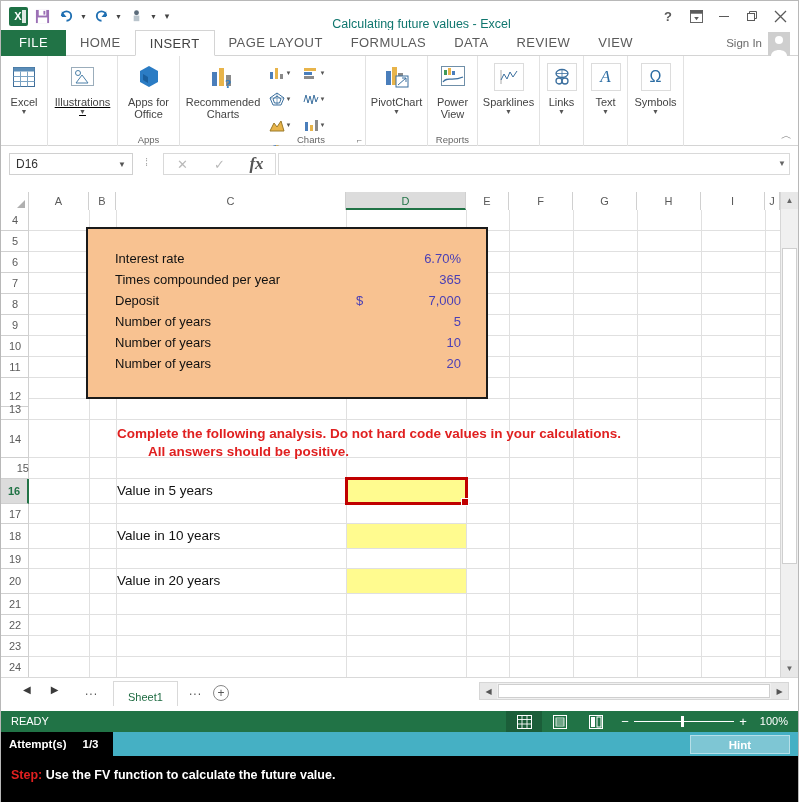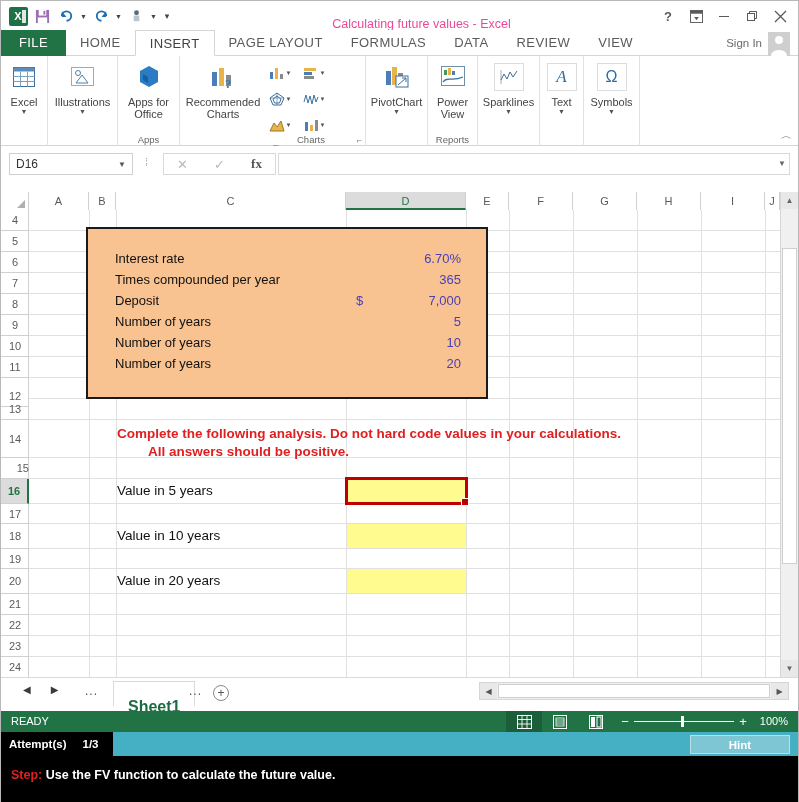--- a/index.html
+++ b/index.html
@@ -20,21 +20,21 @@
   .qat-btn { width:22px; height:22px; display:flex; align-items:center; justify-content:center; cursor:pointer; }
   .qat-caret { width:9px; height:22px; display:flex; align-items:center; justify-content:center; font-size:7px; color:#444; cursor:pointer;}
   .xl-logo {
     width:19px; height:19px; background:#1e7145; border-radius:2px;
     color:#fff; font-size:11px; font-weight:bold; display:flex; align-items:center; justify-content:center;
     font-family:"Liberation Sans", sans-serif; position:relative;
   }
   .xl-logo::after{content:"";position:absolute;right:2px;top:3px;width:4px;height:13px;background:#fff;opacity:.85;}
   .title-text {
     position:absolute; left:0; top:8px; width:797px; height:30px; line-height:30px;
-    text-align:center; font-size:12.5px; color:#ec4899;padding-left:44px;
+    text-align:center; font-size:12.5px; color:#0f766e;padding-left:44px;
   }
   .win-ctrls { position:absolute; right:4px; top:4px; display:flex; align-items:center; gap:0px; }
   .win-btn { width:28px; height:22px; display:flex; align-items:center; justify-content:center; color:#5a5a5a; cursor:pointer; font-size:13px;}
 
   
   .tabstrip {
     position:absolute; left:0; top:29px; width:797px; height:26px;
     background:#ffffff; border-bottom:1px solid #d4d4d4;
     display:flex; align-items:stretch;
   }
@@ -72,21 +72,21 @@
   .fbar { position:absolute; left:0; top:145px; width:797px; height:46px; background:#fff; }
   .namebox {
     position:absolute; left:8px; top:7px; width:124px; height:22px;
     border:1px solid #d0d0d0; background:#fff; font-size:12px; color:#333;
     display:flex; align-items:center; padding:0 6px; cursor:pointer;
   }
   .namebox .nb-caret { margin-left:auto; font-size:8px; color:#555; }
   .fb-grip { position:absolute; left:144px; top:10px; font-size:11px; color:#aaa; letter-spacing:0; }
   .fb-btns { position:absolute; left:162px; top:7px; width:113px; height:22px; border:1px solid #d9d9d9; display:flex; }
   .fb-btn { flex:1; display:flex; align-items:center; justify-content:center; font-size:13px; color:#b9b9b9; cursor:pointer;}
-  .fb-btn.fx { color:#555; font-family:"Liberation Serif", serif; font-weight:bold; font-size:13px;}
+  .fb-btn.fx { color:#555; font-style:italic; font-family:"Liberation Serif", serif; font-weight:bold; font-size:17px;}
   .fb-input {
     position:absolute; left:277px; top:7px; width:512px; height:22px;
     border:1px solid #d9d9d9; background:#fff; font-size:12px; color:#333;
     padding:0 18px 0 5px; display:flex; align-items:center;
   }
   .fb-expand { position:absolute; right:12px; top:13px; font-size:8px; color:#666; cursor:pointer;}
 
   
   .gridwrap { position:absolute; left:0; top:191px; width:797px; height:485px; background:#fff; overflow:hidden;}
   .colhdr { position:absolute; left:0; top:0; height:18px; width:779px; background:#fff; border-bottom:1px solid #d0d0d0;}
@@ -130,22 +130,22 @@
   .vs-up, .vs-dn { position:absolute; left:0; width:17px; height:17px; background:#e8e8e8; display:flex; align-items:center; justify-content:center; font-size:8px; color:#666; cursor:pointer;}
   .vs-up{top:0;} .vs-dn{bottom:0;}
   .vs-thumb { position:absolute; left:1px; top:56px; width:15px; height:316px; background:#fff; border:1px solid #cfcfcf; cursor:pointer;}
 
   
   .sheetbar { position:absolute; left:0; top:676px; width:797px; height:34px; background:#fff; border-top:1px solid #d9d9d9;}
   .nav-arrows { position:absolute; left:22px; top:6px; display:flex; gap:20px; align-items:center;}
   .nav-a { font-size:10px; color:#3b3b3b; cursor:pointer;}
   .dots { position:absolute; top:6px; font-size:12px; color:#555; letter-spacing:1px; cursor:pointer;}
   .stab {
-    position:absolute; left:112px; top:3px; height:25px; line-height:25px; padding:12px 14px;
-    font-size:16px; font-weight:bold; color:#1e6b42; background:#fff;
+    position:absolute; left:112px; top:3px; height:25px; line-height:25px; padding:3px 14px;
+    font-size:11px; font-weight:normal; color:#1e6b42; background:#fff;
     border:1px solid #d9d9d9; border-bottom:none; cursor:pointer;
   }
   .addsheet { position:absolute; left:212px; top:7px; width:16px; height:16px; border:1px solid #888;
               border-radius:50%; color:#555; font-size:12px; line-height:14px; text-align:center; cursor:pointer;}
   .hscroll { position:absolute; left:478px; top:4px; width:310px; height:18px; background:#f0f0f0; border:1px solid #d6d6d6;}
   .hs-l, .hs-r { position:absolute; top:0; width:17px; height:16px; background:#e8e8e8; display:flex; align-items:center; justify-content:center; font-size:8px; color:#555; cursor:pointer;}
   .hs-l{left:0;} .hs-r{right:0;}
   .hs-thumb { position:absolute; left:18px; top:1px; width:272px; height:14px; background:#fff; border:1px solid #cfcfcf; cursor:pointer;}
 
   
@@ -275,21 +275,21 @@
               <rect x="2.5" y="3.5" width="21" height="19" fill="#fff" stroke="#3f6e9a"></rect>
               <rect x="2.5" y="3.5" width="21" height="4" fill="#5b8db8"></rect>
               <path d="M9.5 7.5V22.5M16.5 7.5V22.5M2.5 12.5H23.5M2.5 17.5H23.5" stroke="#7aa3c4" stroke-width="1"></path>
             </svg>
         </div>
         <div class="lb">Excel</div>
         <div class="caret-dn">▼</div>
       </div>
     </div>
 
-    <div class="rgroup" style="width:70px;">
+    <div class="rgroup" style="width:70px;text-decoration:underline;">
       <div class="bigbtn">
         <div class="ic">
           <svg width="27" height="26" viewBox="0 0 27 26">
               <rect x="2.5" y="3.5" width="22" height="18" fill="#fff" stroke="#9badbb"></rect>
               <circle cx="9" cy="9" r="2.5" fill="none" stroke="#4a7fa8"></circle>
               <path d="M7 19 L13 11 L19 19 Z" fill="none" stroke="#4a7fa8"></path>
             </svg>
         </div>
         <div class="lb">Illustrations</div>
         <div class="caret-dn">▼</div>
@@ -429,20 +429,36 @@
                 <path d="M2 12 L5 6 L8 11 L11 4 L14 9 L18 3" fill="none" stroke="#3b6f9e"></path>
               </svg>
             </div>
         </div>
         <div class="lb">Sparklines</div>
         <div class="caret-dn">▼</div>
       </div>
     </div>
 
 
+    <div class="rgroup" style="width:44px;">
+      <div class="bigbtn">
+        <div class="ic">
+          <div class="icobox">
+              <svg width="20" height="18" viewBox="0 0 20 18">
+                <ellipse cx="10" cy="5.5" rx="6" ry="4" fill="none" stroke="#3b6f9e" stroke-width="1.3"></ellipse>
+                <path d="M4 5.5 H16 M10 1.6 V9.4" stroke="#3b6f9e" stroke-width=".8"></path>
+                <circle cx="7" cy="13" r="3" fill="none" stroke="#3b6f9e" stroke-width="1.3"></circle>
+                <circle cx="13" cy="13" r="3" fill="none" stroke="#3b6f9e" stroke-width="1.3"></circle>
+              </svg>
+            </div>
+        </div>
+        <div class="lb">Links</div>
+        <div class="caret-dn">▼</div>
+      </div>
+    </div>
 
     <div class="rgroup" style="width:44px;">
       <div class="bigbtn">
         <div class="ic">
           <div class="icobox">
               <span style="font-family:'Liberation Serif',serif;font-style:italic;font-size:17px;color:#2b6ca3;">A</span>
             </div>
         </div>
         <div class="lb">Text</div>
         <div class="caret-dn">▼</div>

